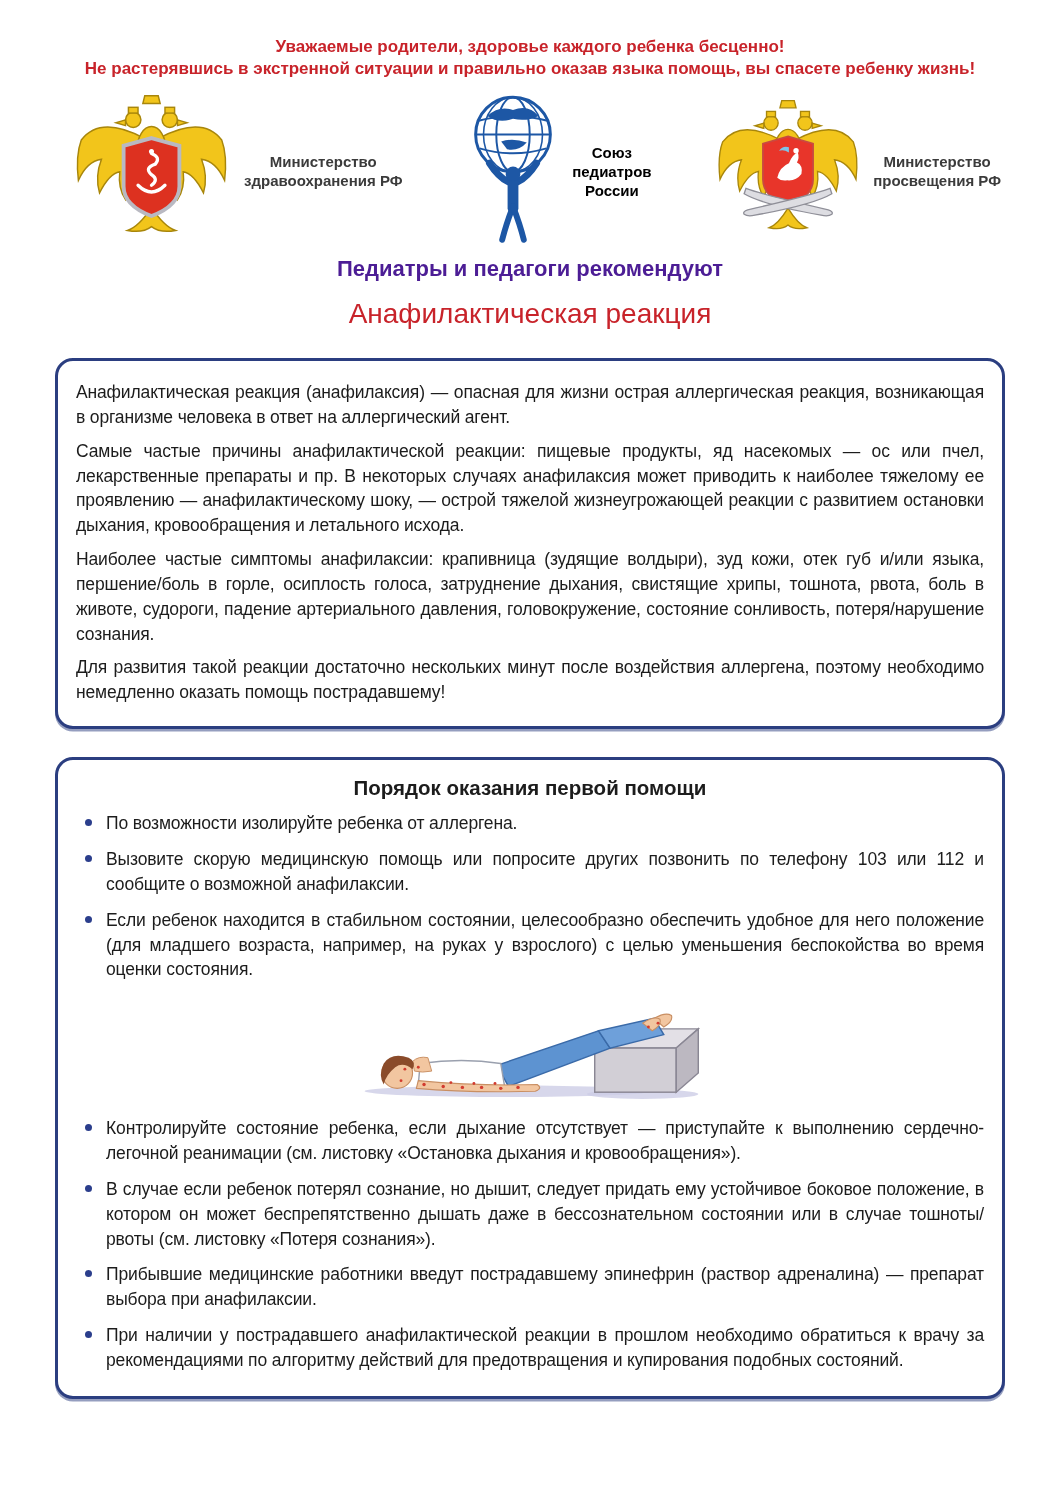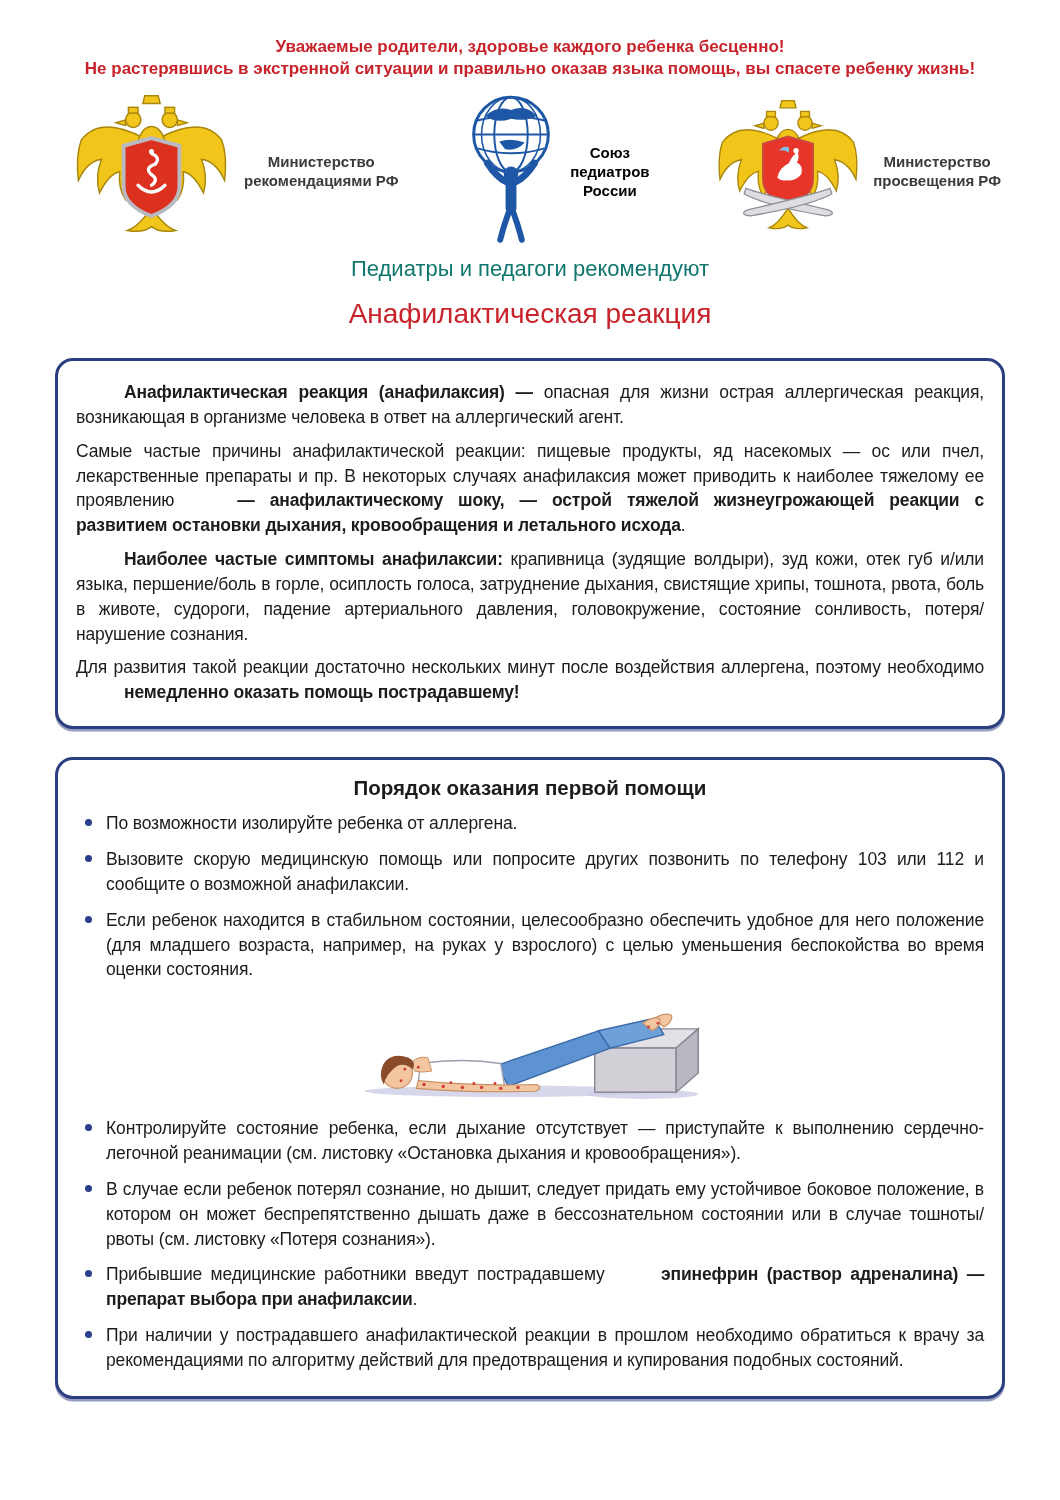--- a/index.html
+++ b/index.html
@@ -6,27 +6,27 @@
   body{width:1060px;height:1500px;font-family:"Liberation Sans",sans-serif;color:#1c1c1c;overflow:hidden;}
   .sheet{box-sizing:border-box;width:1060px;height:1304px;padding:36px 55px 0;}
 
   .top-note{text-align:center;font-weight:bold;font-size:17px;line-height:22px;color:#c8232a;}
 
   .logos-row{display:flex;justify-content:space-between;align-items:flex-start;margin-top:10px;padding:0 4px;}
   .logo-block{display:flex;flex-direction:row;align-items:center;}
   .logo-caption{font-weight:bold;font-size:15px;line-height:19px;text-align:center;color:#3b3b3b;margin-top:6px;}
   .logo-block.center .logo-caption{color:#000000;margin-top:0;}
 
-  .subtitle{text-align:center;color:#0f766e;font-size:22px;font-weight:normal;margin-top:4px;}
+  .subtitle{text-align:center;color:#4c1d95;font-size:22px;font-weight:bold;margin-top:4px;}
   .page-title{text-align:center;color:#c8232a;font-size:28px;font-weight:normal;margin-top:16px;}
 
   .panel{border:3.5px solid #2b3e80;border-radius:18px;box-shadow:0 2.5px 0 rgba(43,62,128,.5);
          padding:10px 18px 12px;margin-top:28px;background:#fff;}
   .panel p{margin:9px 0;font-size:17.5px;line-height:1.42;text-align:justify;letter-spacing:-0.15px;}
-  .b{font-weight:bold;margin-left:48px;}
+  .b{font-weight:normal;}
 
   .panel-title{text-align:center;font-size:20.5px;font-weight:bold;margin:6px 0 2px;}
   ul.steps{list-style:none;margin:6px 0 0;padding:0;}
   li.step{position:relative;padding-left:30px;margin:11px 0;font-size:17.5px;line-height:1.42;
           text-align:justify;letter-spacing:-0.15px;}
   li.step::before{content:"";position:absolute;left:9px;top:8px;width:7px;height:7px;border-radius:50%;background:#2b3e8c;}
 
   .figure-wrap{text-align:center;margin:18px 0 12px;}
 </style>
 </head>
@@ -60,21 +60,21 @@
           <g>
             <path d="M95,50 L124,58 L124,100 Q124,120 95,131 Q66,120 66,100 L66,58 Z" fill="#dd3120" stroke="#b9b9c2" stroke-width="4"></path>
             <path d="M95,66 Q105,70 99,77 Q87,81 95,88 Q103,93 95,99" fill="none" stroke="#ffffff" stroke-width="3.4" stroke-linecap="round"></path>
             <path d="M81,99 Q95,113 109,99" fill="none" stroke="#ffffff" stroke-width="3.4" stroke-linecap="round"></path>
             <circle cx="95" cy="64" r="2.6" fill="#ffffff"></circle>
           </g>
         </svg>
       </span>
       <div class="logo-caption">
           <div>Министерство</div>
-          <div>рекомендациями РФ</div>
+          <div>здравоохранения РФ</div>
         </div>
     </div>
 
     <div class="logo-block center">
       <span>
         <svg width="118" height="158" viewBox="0 0 120 160">
           <circle cx="60" cy="45" r="38" fill="#ffffff" stroke="#1d57a5" stroke-width="3"></circle>
           <ellipse cx="60" cy="45" rx="17" ry="38" fill="none" stroke="#1d57a5" stroke-width="2"></ellipse>
           <ellipse cx="60" cy="45" rx="30" ry="38" fill="none" stroke="#1d57a5" stroke-width="1.6"></ellipse>
           <path d="M25,31 Q60,21 95,31" fill="none" stroke="#1d57a5" stroke-width="2"></path>

